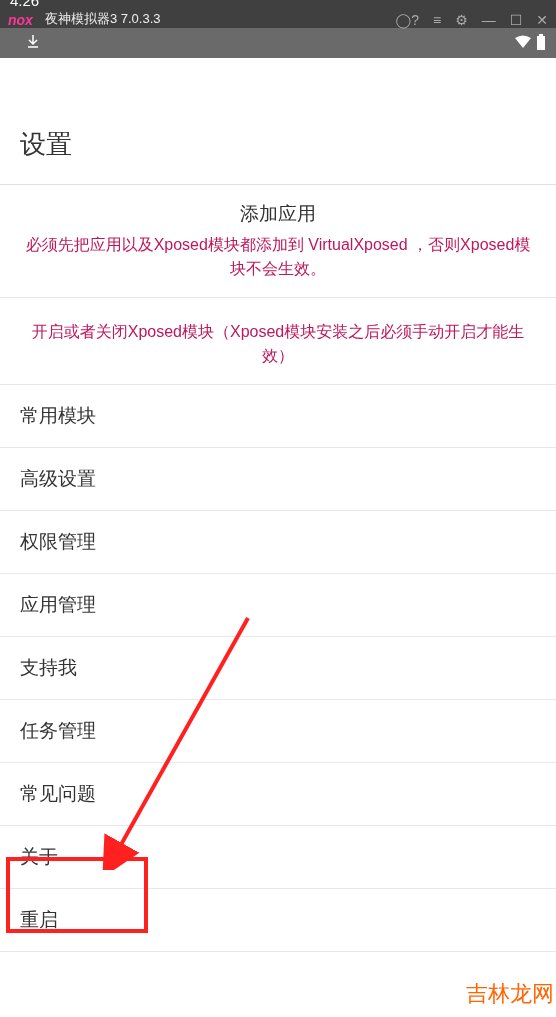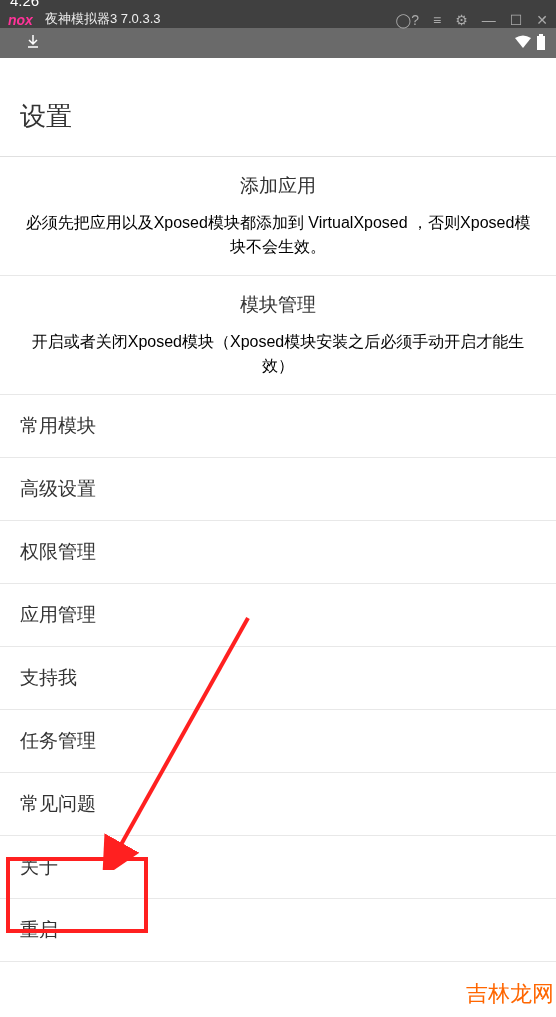--- a/index.html
+++ b/index.html
@@ -74,20 +74,21 @@
       gap: 4px;
     }
     .wifi-icon, .battery-icon {
       display: inline-block;
     }
     
     
     .page-header {
       padding: 41px 20px 22px 20px;
       border-bottom: 1px solid #e0e0e0;
+      margin-top: 28px;
     }
     .page-title {
       font-size: 26px;
       color: #333;
       font-weight: 400;
     }
     
     
     .settings-list {
       background: #fff;
@@ -101,22 +102,22 @@
       padding: 16px 20px;
       text-align: center;
     }
     .setting-title {
       font-size: 19px;
       color: #333;
       font-weight: 400;
     }
     .setting-desc {
       font-size: 16px;
-      color: #000000;
-      margin-top: 12px;
+      color: #be185d;
+      margin-top: 6px;
       line-height: 1.5;
     }
     
     
     .watermark {
       position: absolute;
       bottom: 8px;
       right: 2px;
       color: #ff6600;
       font-size: 22px;
@@ -183,21 +184,20 @@
 <div class="page-header">
   <div class="page-title">设置</div>
 </div>
 
 <div class="settings-list">
   <div class="setting-item with-desc">
     <div class="setting-title">添加应用</div>
     <div class="setting-desc">必须先把应用以及Xposed模块都添加到 VirtualXposed ，否则Xposed模块不会生效。</div>
   </div>
   <div class="setting-item with-desc">
-    <div class="setting-title">模块管理</div>
     <div class="setting-desc">开启或者关闭Xposed模块（Xposed模块安装之后必须手动开启才能生效）</div>
   </div>
   <div class="setting-item">
     <div class="setting-title">常用模块</div>
   </div>
   <div class="setting-item">
     <div class="setting-title">高级设置</div>
   </div>
   <div class="setting-item">
     <div class="setting-title">权限管理</div>

